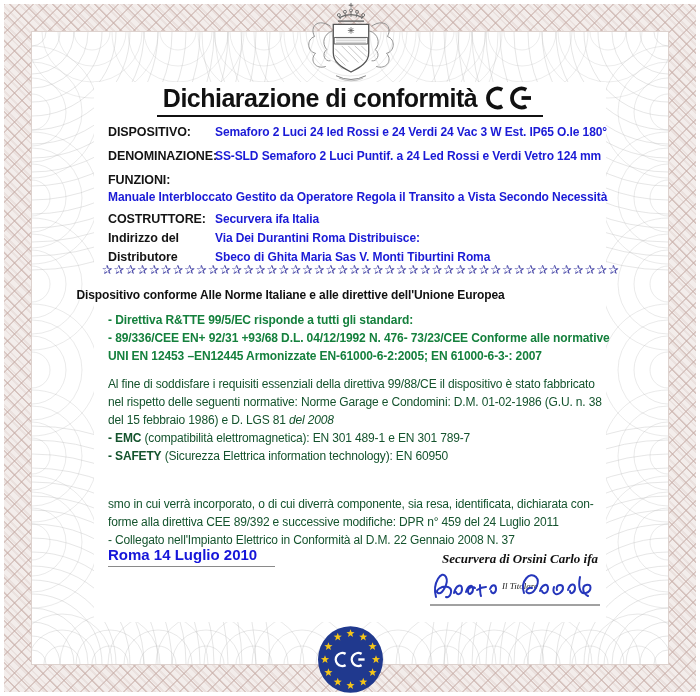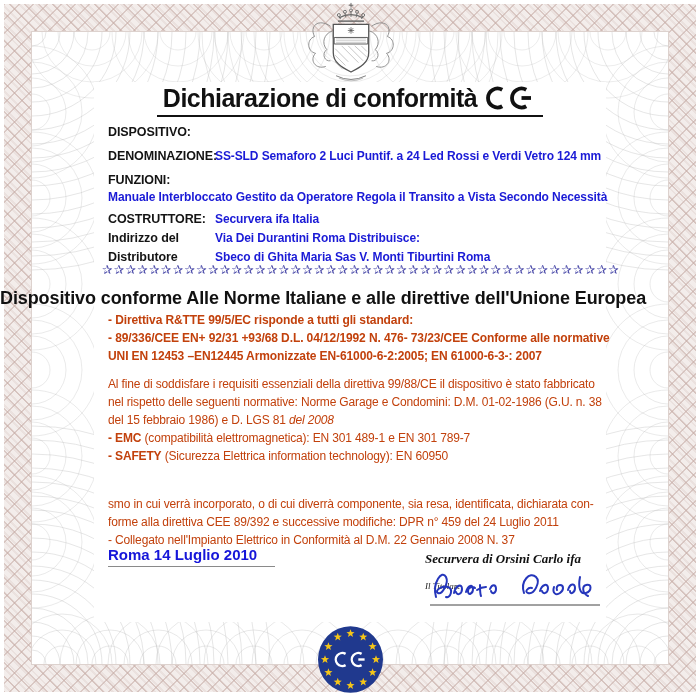--- a/index.html
+++ b/index.html
@@ -31,33 +31,33 @@
   .lbl{font-size:12.5px;font-weight:bold;color:#141414;width:107px;flex:none;letter-spacing:-0.1px;}
   .val{font-size:12px;font-weight:bold;color:#1a1ad6;letter-spacing:-0.1px;}
   .fullblue{left:108px;font-size:12px;font-weight:bold;color:#1a1ad6;letter-spacing:-0.1px;text-align:center;}
 
   .r-disp{top:125px}.r-deno{top:149px}.r-funz{top:173px}
   .l-funz2{top:190px}
   .r-cost{top:212px}.r-ind{top:231px}.r-dist{top:250px}
 
   .stars{top:262px;left:102px;font-family:"DejaVu Sans",sans-serif;font-size:12.5px;
          color:#4d4daa;letter-spacing:1.3px;}
-  .heading{top:288px;left:0;width:581px;text-align:center;font-size:18px;font-weight:bold;
+  .heading{top:288px;left:0;width:581px;text-align:center;font-size:12px;font-weight:bold;
            color:#111;letter-spacing:-0.1px;}
 
-  .bline{left:108px;font-size:12px;font-weight:bold;color:#c2410c;letter-spacing:-0.1px;}
+  .bline{left:108px;font-size:12px;font-weight:bold;color:#15803d;letter-spacing:-0.1px;}
   .d1{top:313px}.d2{top:331px}.d3{top:349px}
 
-  .nline{left:108px;font-size:12px;color:#c2410c;letter-spacing:-0.15px;}
+  .nline{left:108px;font-size:12px;color:#14532d;letter-spacing:-0.15px;}
   .f1{top:377px}.f2{top:395px}.f3{top:413px}.f4{top:431px}.f5{top:449px}
   .s1{top:479px}.s2{top:497px}.s3{top:515px}.s4{top:533px}
   .bseg{font-weight:bold;}
   .iseg{font-style:italic;}
 
-  .sig-block{top:551px;left:425px;width:190px;text-align:left;}
+  .sig-block{top:551px;left:425px;width:190px;text-align:center;}
   .sig-company{font-family:"Liberation Serif",serif;font-style:italic;font-weight:bold;
                font-size:13px;color:#111;}
   .sig-role{font-family:"Liberation Serif",serif;font-style:italic;font-size:9px;color:#222;margin-top:14px;}
   .sig-script{position:absolute;left:428px;top:563px;}
 
   .place-date{top:546px;left:108px;font-size:15px;font-weight:bold;color:#1616d9;
               border-bottom:1px solid #8a8a8a;padding:0 18px 3px 0;}
 
   .badge{position:absolute;left:317px;top:626px;width:67px;height:67px;}
 </style>
@@ -312,20 +312,21 @@
             <path d="M41.25 4.77 A9.5 9.5 0 1 0 41.25 21.23"></path>
             <path d="M36.5 13 H46"></path>
           </g>
         </svg>
         <span class="sr">CE</span>
       </span>
     </div>
 
     <div class="abs row r-disp">
       <span class="lbl">DISPOSITIVO:</span>
+      <span class="val">Semaforo 2 Luci 24 led Rossi e 24 Verdi 24 Vac 3 W Est. IP65 O.le 180°</span>
     </div>
     <div class="abs row r-deno">
       <span class="lbl">DENOMINAZIONE:</span>
       <span class="val">SS-SLD Semaforo 2 Luci Puntif. a 24 Led Rossi e Verdi Vetro 124 mm</span>
     </div>
     <div class="abs row r-funz">
       <span class="lbl">FUNZIONI:</span>
     </div>
     <div class="abs fullblue l-funz2">Manuale Interbloccato Gestito da Operatore Regola il Transito a Vista Secondo Necessità</div>
 

